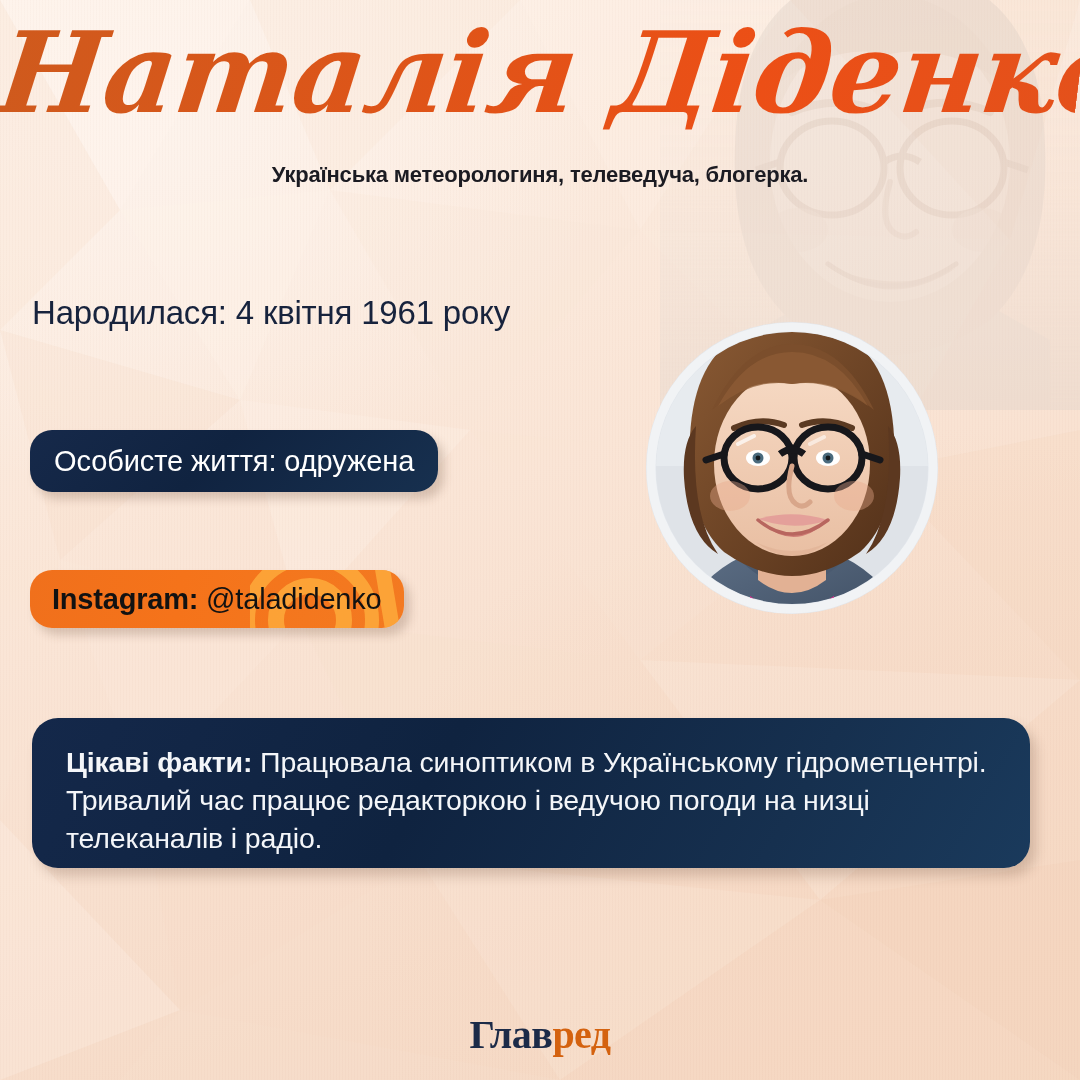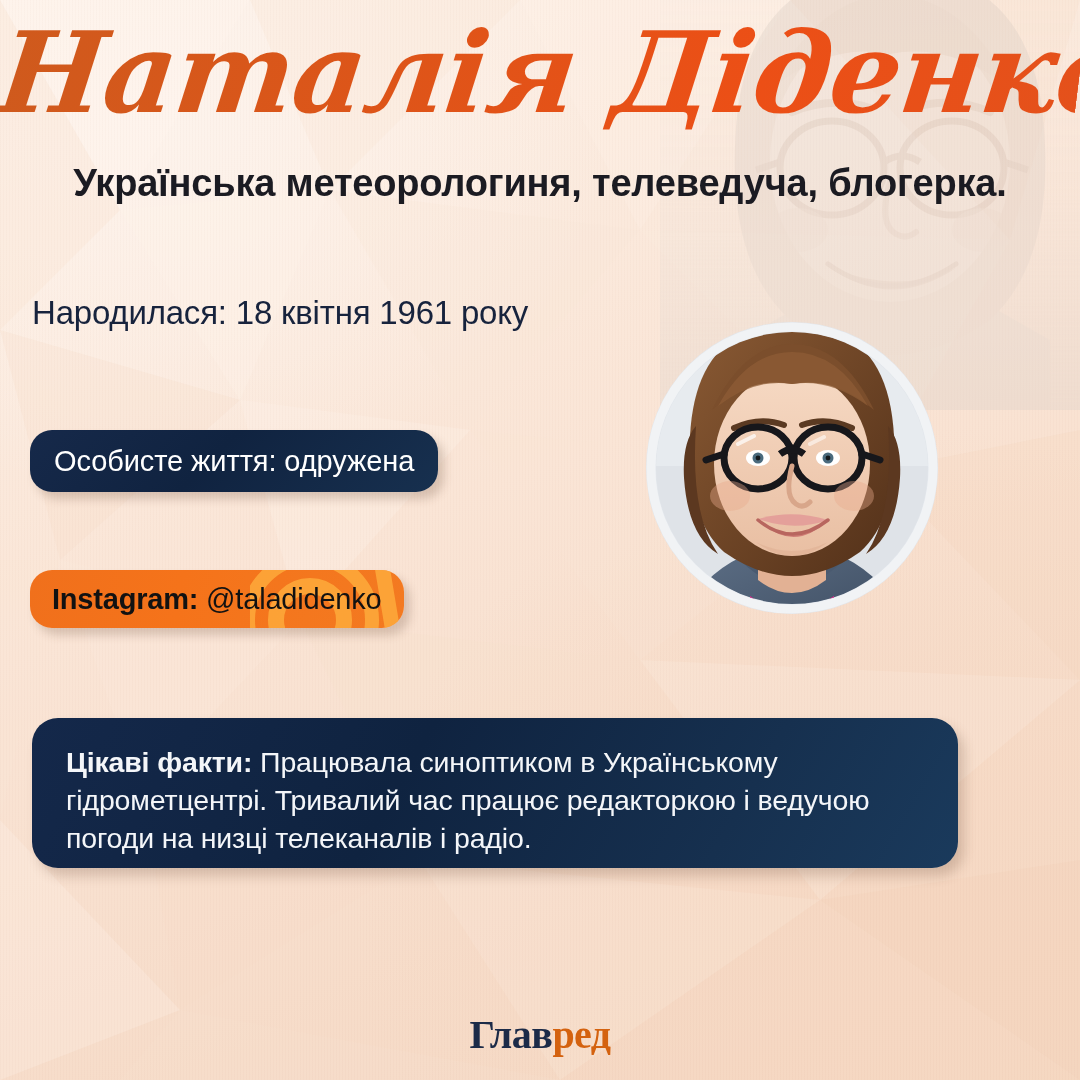--- a/index.html
+++ b/index.html
@@ -73,21 +73,21 @@
   }
 
   
   .subtitle {
     position: absolute;
     top: 162px;
     left: 0;
     width: 1080px;
     text-align: center;
     z-index: 4;
-    font-size: 38px;
+    font-size: 22px;
     font-weight: 700;
     color: #1b1b22;
     letter-spacing: -.2px;
   }
 
   
   .birth-line {
     position: absolute;
     top: 294px;
     left: 32px;
@@ -149,21 +149,21 @@
     letter-spacing: -.2px;
   }
   .badge-instagram .lbl { font-weight: 700; }
   .badge-instagram .val { font-weight: 400; }
 
   
   .facts {
     position: absolute;
     left: 32px;
     top: 718px;
-    width: 926px;
+    width: 998px;
     height: 150px;
     z-index: 4;
     border-radius: 26px;
     box-sizing: border-box;
     padding: 26px 34px 0 34px;
     background: linear-gradient(120deg, #14284a 0%, #0f2340 40%, #16304f 75%, #1a3a5c 100%);
     box-shadow: 6px 8px 12px rgba(90,60,40,.22);
     overflow: hidden;
   }
   .facts .txt {
@@ -279,21 +279,21 @@
 
       <rect x="0" y="0" width="460" height="480" fill="url(#wmFade)"></rect>
     </g>
   </svg>
 
   <div class="title">Наталія Діденко</div>
 
   <div class="subtitle">Українська метеорологиня, телеведуча, блогерка.</div>
 
   <div class="birth-line">
-    <span class="lbl">Народилася:</span><span class="val"> 18 квітня 1961 року</span>
+    <span class="lbl">Народилася:</span><span class="val"> 4 квітня 1961 року</span>
   </div>
 
   <div class="badge badge-instagram">
     <svg class="deco" viewBox="0 0 190 150">
       <g fill="none" stroke="#ffb23f" stroke-opacity=".75">
         <circle cx="60" cy="96" r="34" stroke-width="16"></circle>
         <circle cx="60" cy="96" r="62" stroke-width="14"></circle>
         <path d="M128 18 L150 150" stroke-width="15"></path>
         <path d="M166 10 L186 150" stroke-width="12"></path>
       </g>

